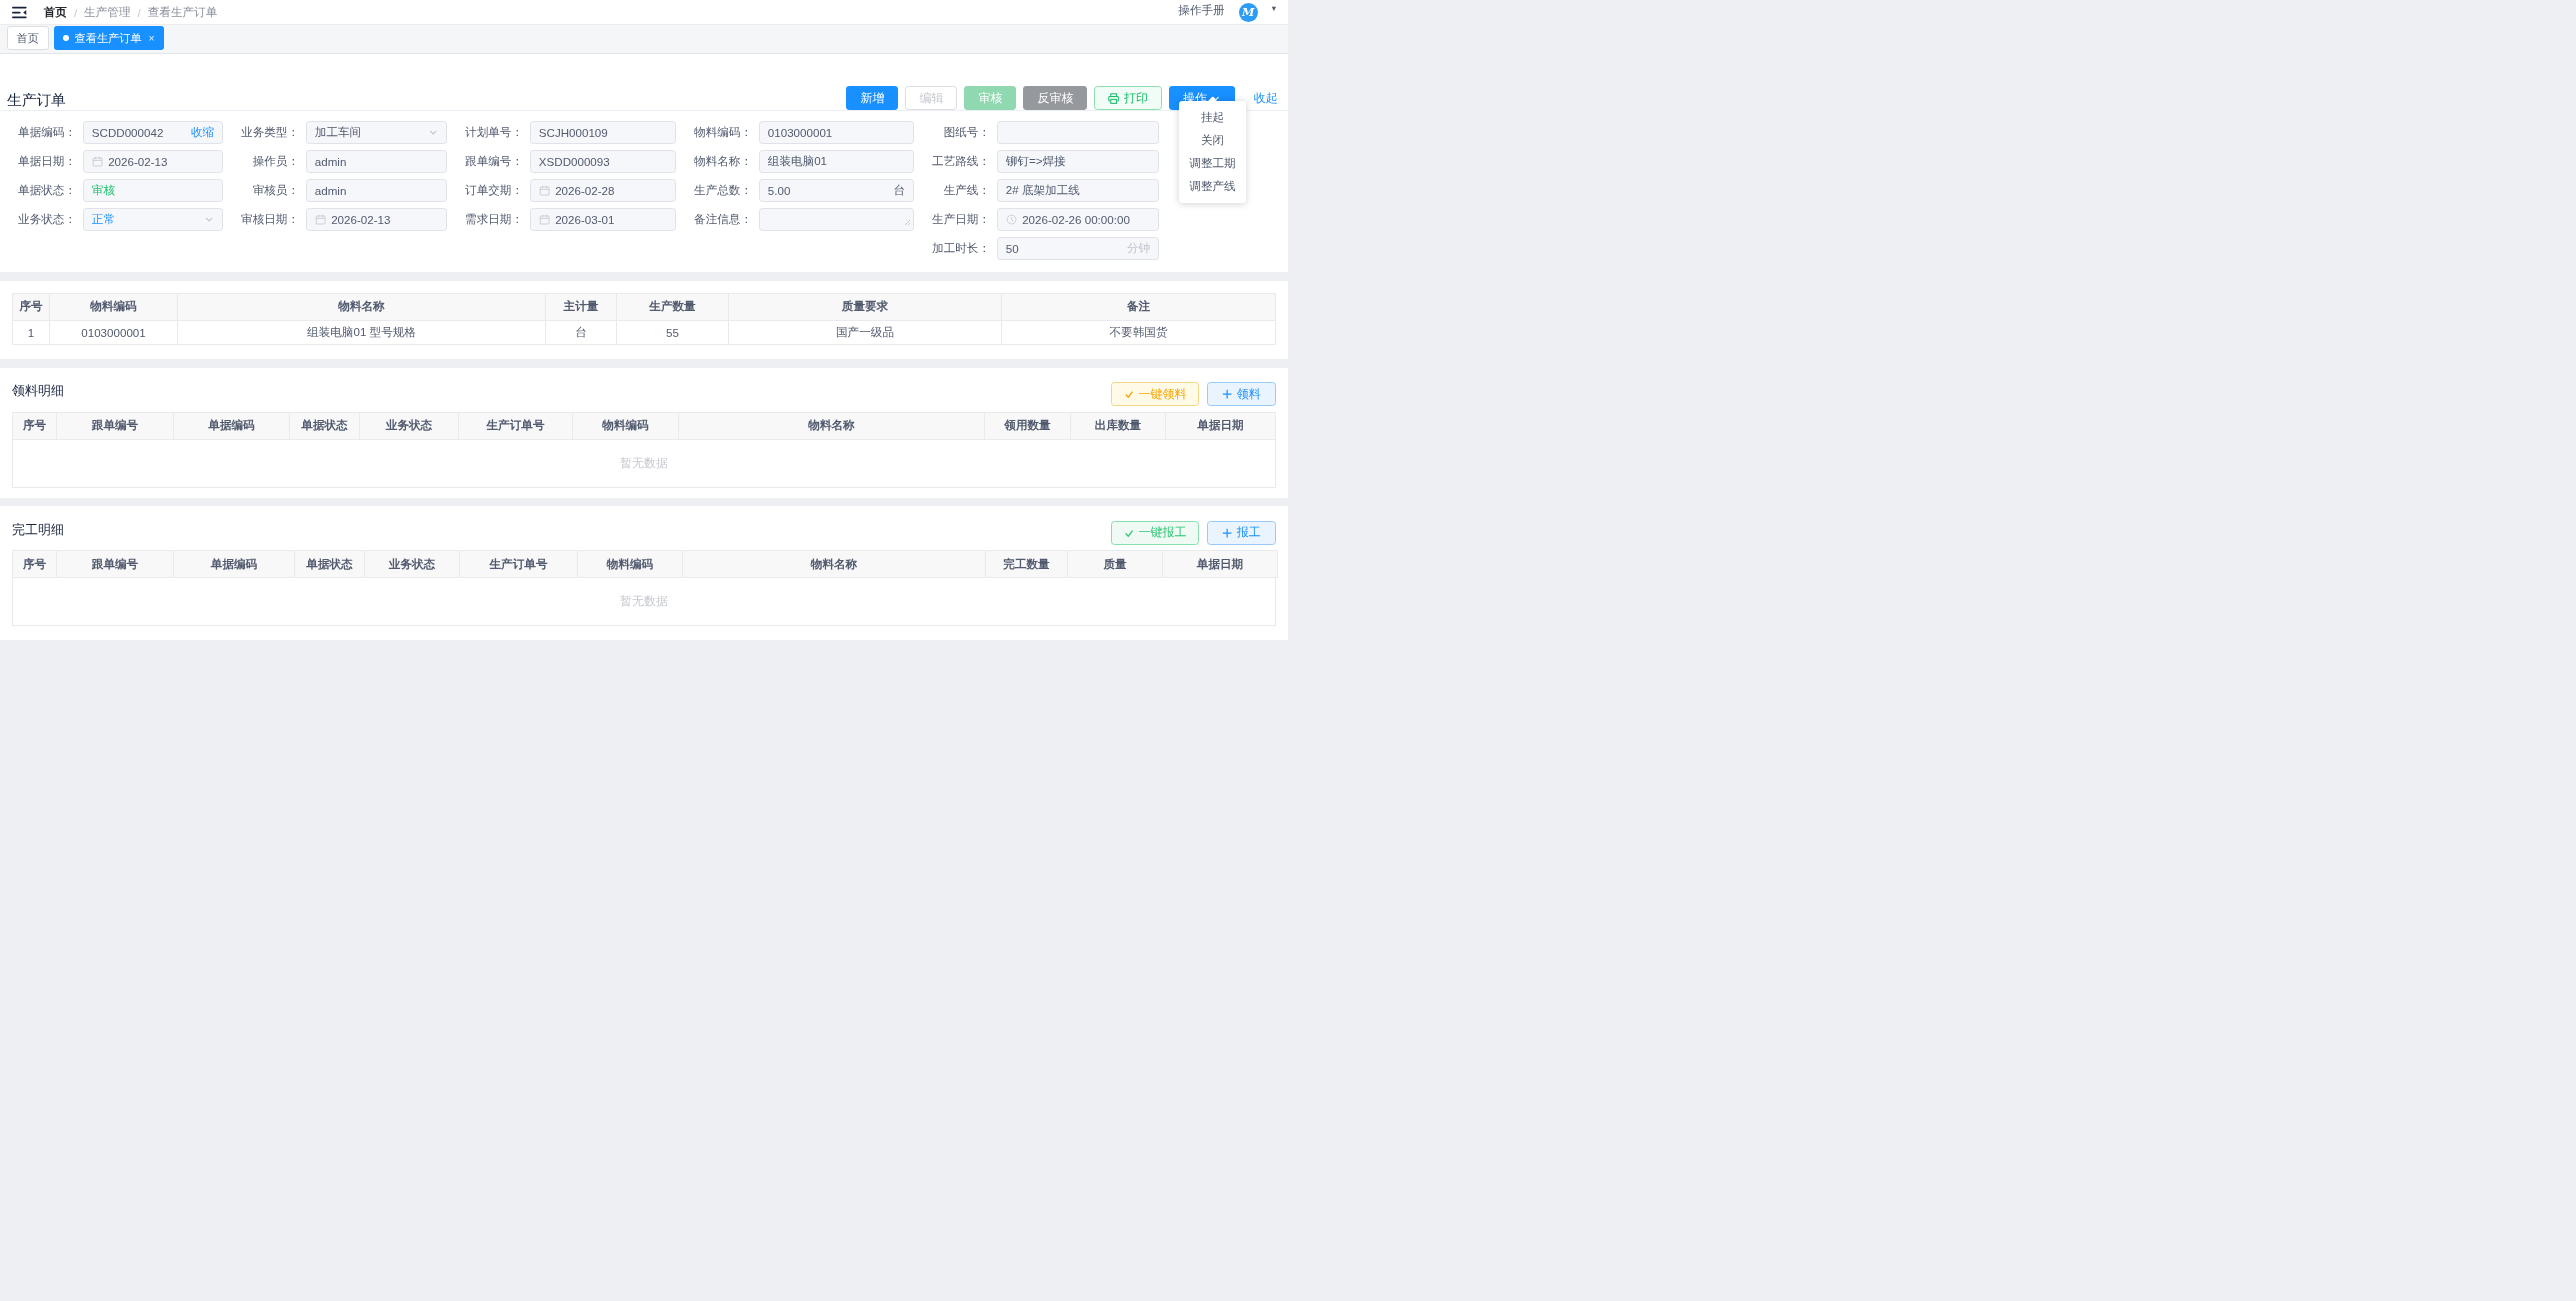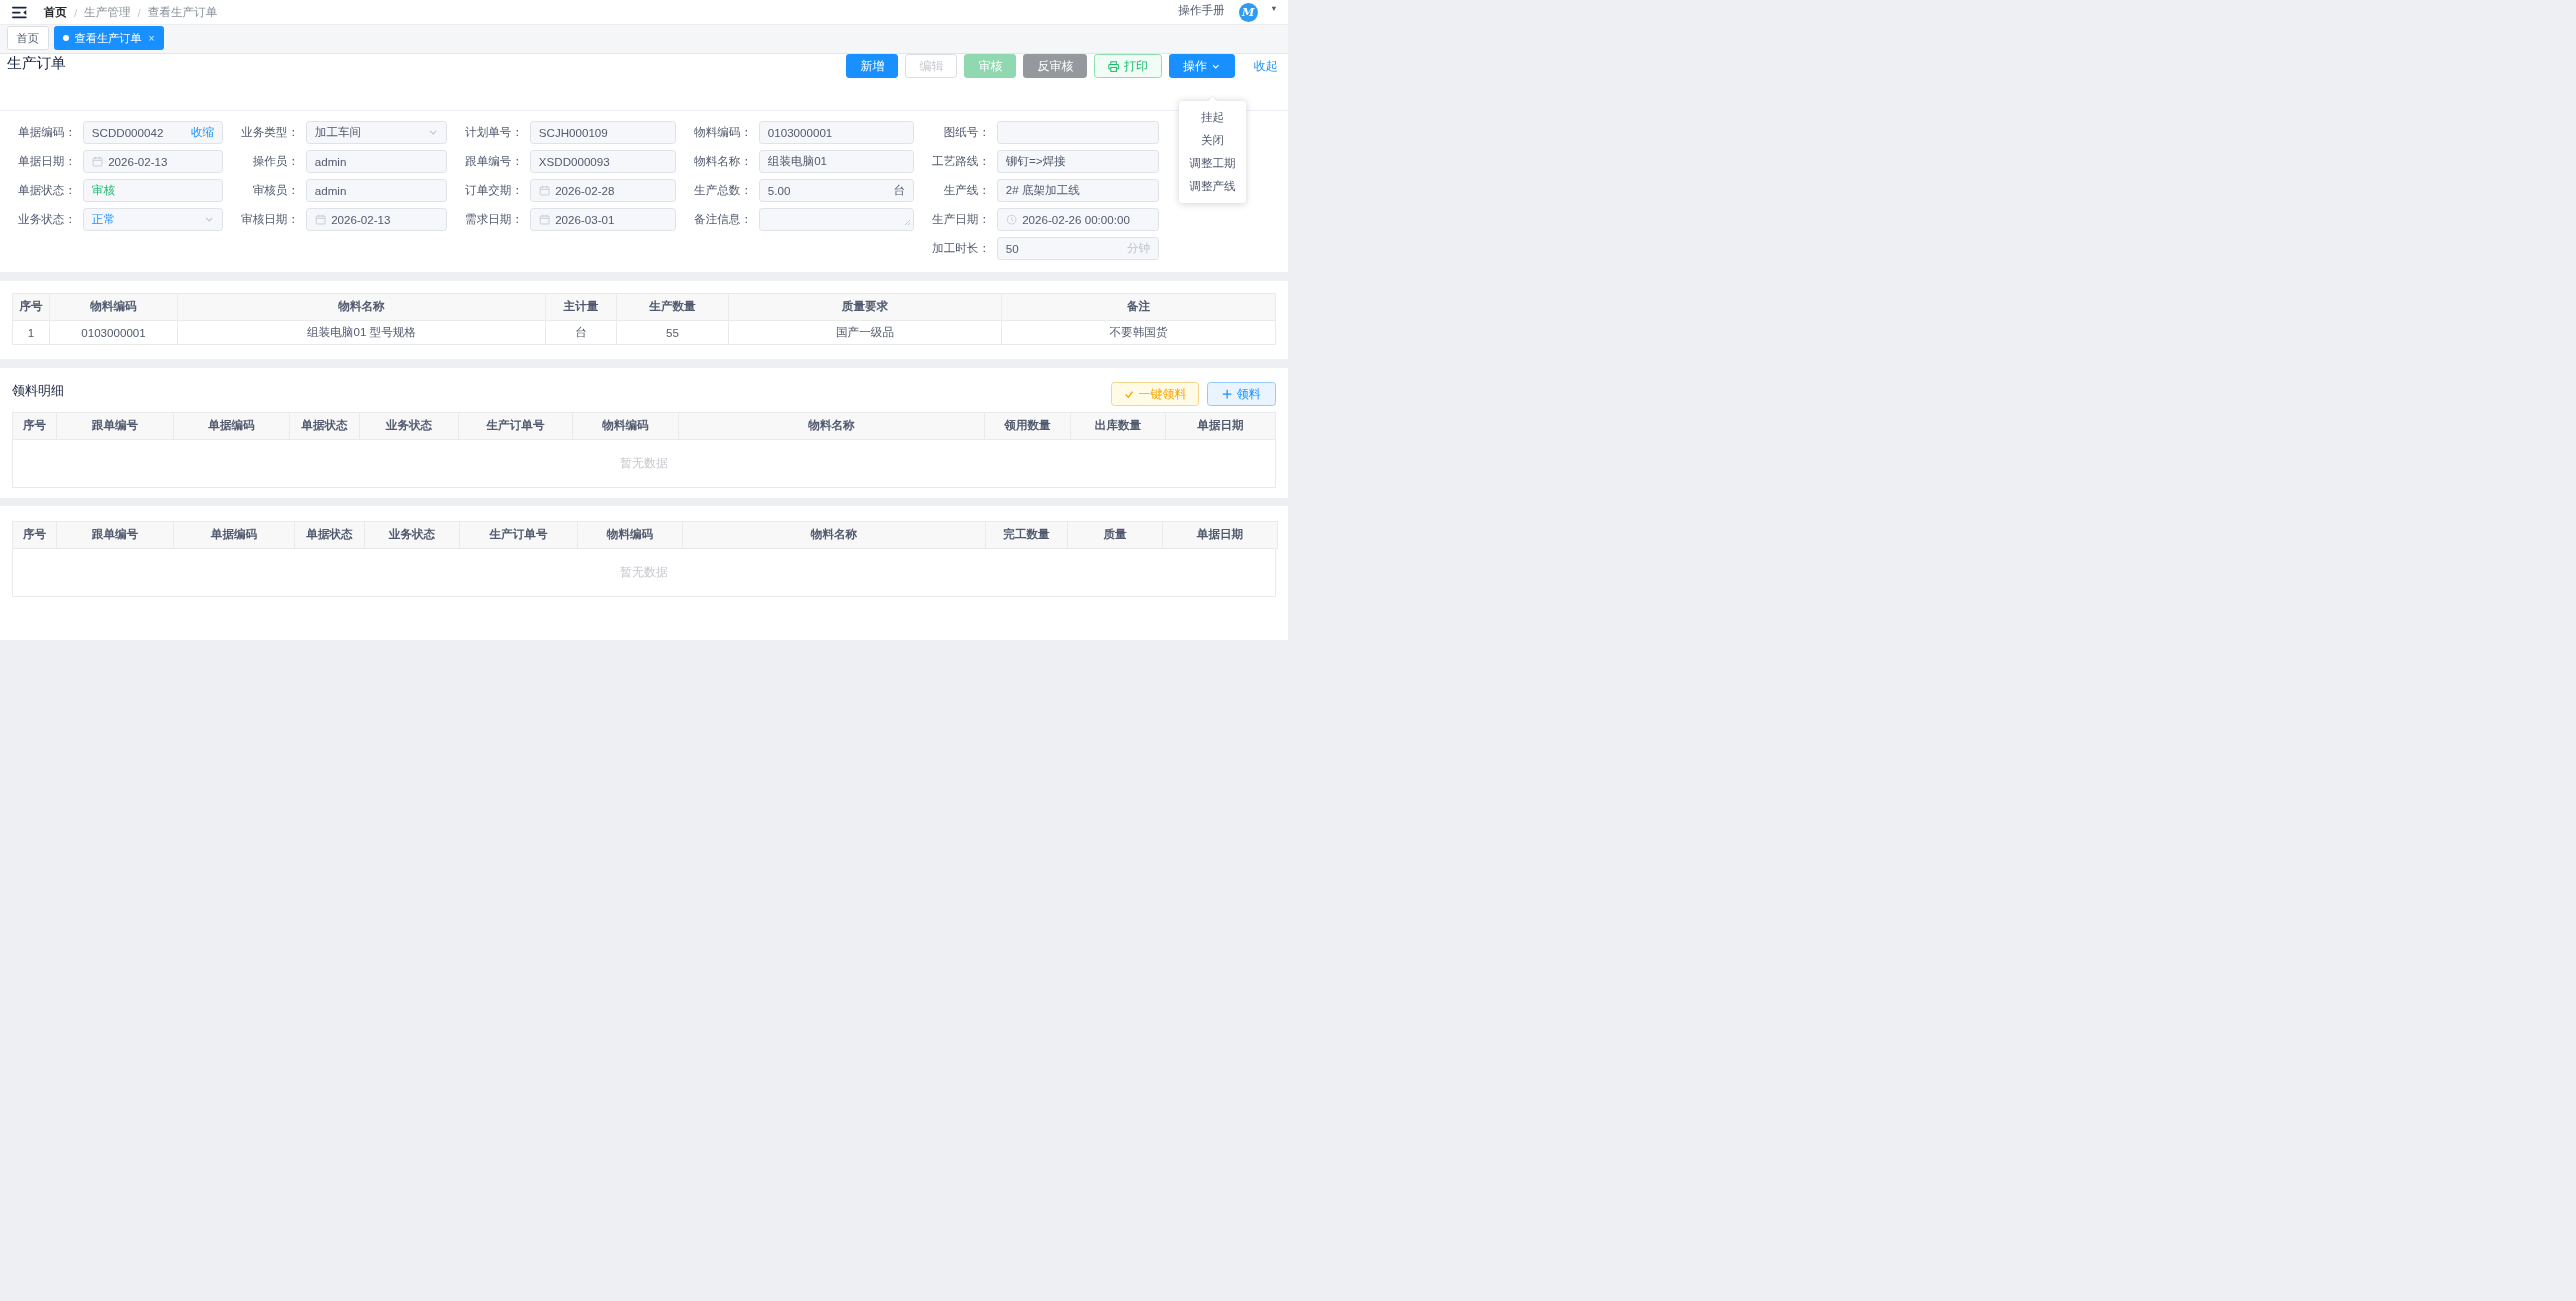--- a/index.html
+++ b/index.html
@@ -16,21 +16,21 @@
           font-family:"DejaVu Serif","Liberation Serif",serif;font-style:italic;font-weight:bold;font-size:11.2px;cursor:pointer;}
   .caret{font-size:8.6px;color:#515a6e;cursor:pointer;}
   .tabstrip{height:25px;background:#f5f6f8;border-bottom:0.9px solid #e3e5e9;display:flex;align-items:flex-end;gap:5.2px;padding:0 7px 3.4px;box-shadow:0 0.9px 1.7px rgba(0,0,0,.04);}
   .tab{height:21.6px;display:inline-flex;align-items:center;gap:5.2px;padding:0 8.6px;font-size:11.2px;border-radius:2.6px;cursor:pointer;}
   .tab-idle{background:#fff;border:0.9px solid #dcdee2;color:#515a6e;}
   .tab-active{background:#1890ff;color:#fff;border:0.9px solid #1890ff;}
   .tab-dot{width:6px;height:6px;border-radius:50%;background:#fff;display:inline-block;}
   .tab-close{font-size:10.3px;opacity:.85;margin-left:1.7px;cursor:pointer;}
   .card{background:#fff;}
   .card1{height:218px;margin-bottom:8.6px;}
-  .c1top{height:56px;display:flex;align-items:flex-start;padding:0 10.3px 0 7px;border-bottom:0.9px solid #ebeef5;}
+  .c1top{height:56px;display:flex;align-items:flex-end;padding:0 10.3px 0 7px;border-bottom:0.9px solid #ebeef5;}
   .pgtitle{font-size:14.7px;color:#17233d;}
   .toolbar{margin-left:auto;display:flex;align-items:center;gap:7px;}
   .btn{height:24px;border-radius:3.4px;font-size:12px;padding:0 13px;border:0.9px solid transparent;display:inline-flex;align-items:center;gap:4.3px;cursor:pointer;font-family:inherit;}
   .btn-primary{background:#1890ff;color:#fff;}
   .btn-plain{background:#fff;border-color:#dcdee2;color:#c5c8ce;}
   .btn-green-dis{background:#90d8b0;color:#fff;}
   .btn-gray{background:#95989d;color:#fff;}
   .btn-print{background:#f0fcf5;border-color:#8ce0b0;color:#19be6b;}
   .link{color:#1890ff;font-size:12px;cursor:pointer;}
   .collapse-link{margin-left:12px;}
@@ -397,20 +397,41 @@
       <th>领用数量</th>
       <th>出库数量</th>
       <th>单据日期</th>
     </tr>
       </thead>
   </table>
   <div class="empty-block">暂无数据</div>
 </div>
 
 <div class="card card4">
+  <div class="sechead">
+    <span class="sectitle">完工明细</span>
+    <div class="secbtns">
+      <button class="btn btn-green-ghost">
+        <span style="display:inline-flex;">
+            <svg width="10.3" height="10.3" viewBox="0 0 12 12">
+              <polyline points="2,6.5 5,9.5 10,3" fill="none" stroke="currentColor" stroke-width="1.5"></polyline>
+            </svg>
+          </span>
+        <span>一键报工</span>
+      </button>
+      <button class="btn btn-blue-ghost">
+        <span style="display:inline-flex;">
+            <svg width="10.3" height="10.3" viewBox="0 0 12 12">
+              <path d="M6 1v10M1 6h10" stroke="currentColor" stroke-width="1.4"></path>
+            </svg>
+          </span>
+        <span>报工</span>
+      </button>
+    </div>
+  </div>
   <table class="tbl">
     <colgroup>
         <col style="width:44px">
         <col style="width:117px">
         <col style="width:121px">
         <col style="width:70px">
         <col style="width:95px">
         <col style="width:118px">
         <col style="width:105px">
         <col style="width:303px">

